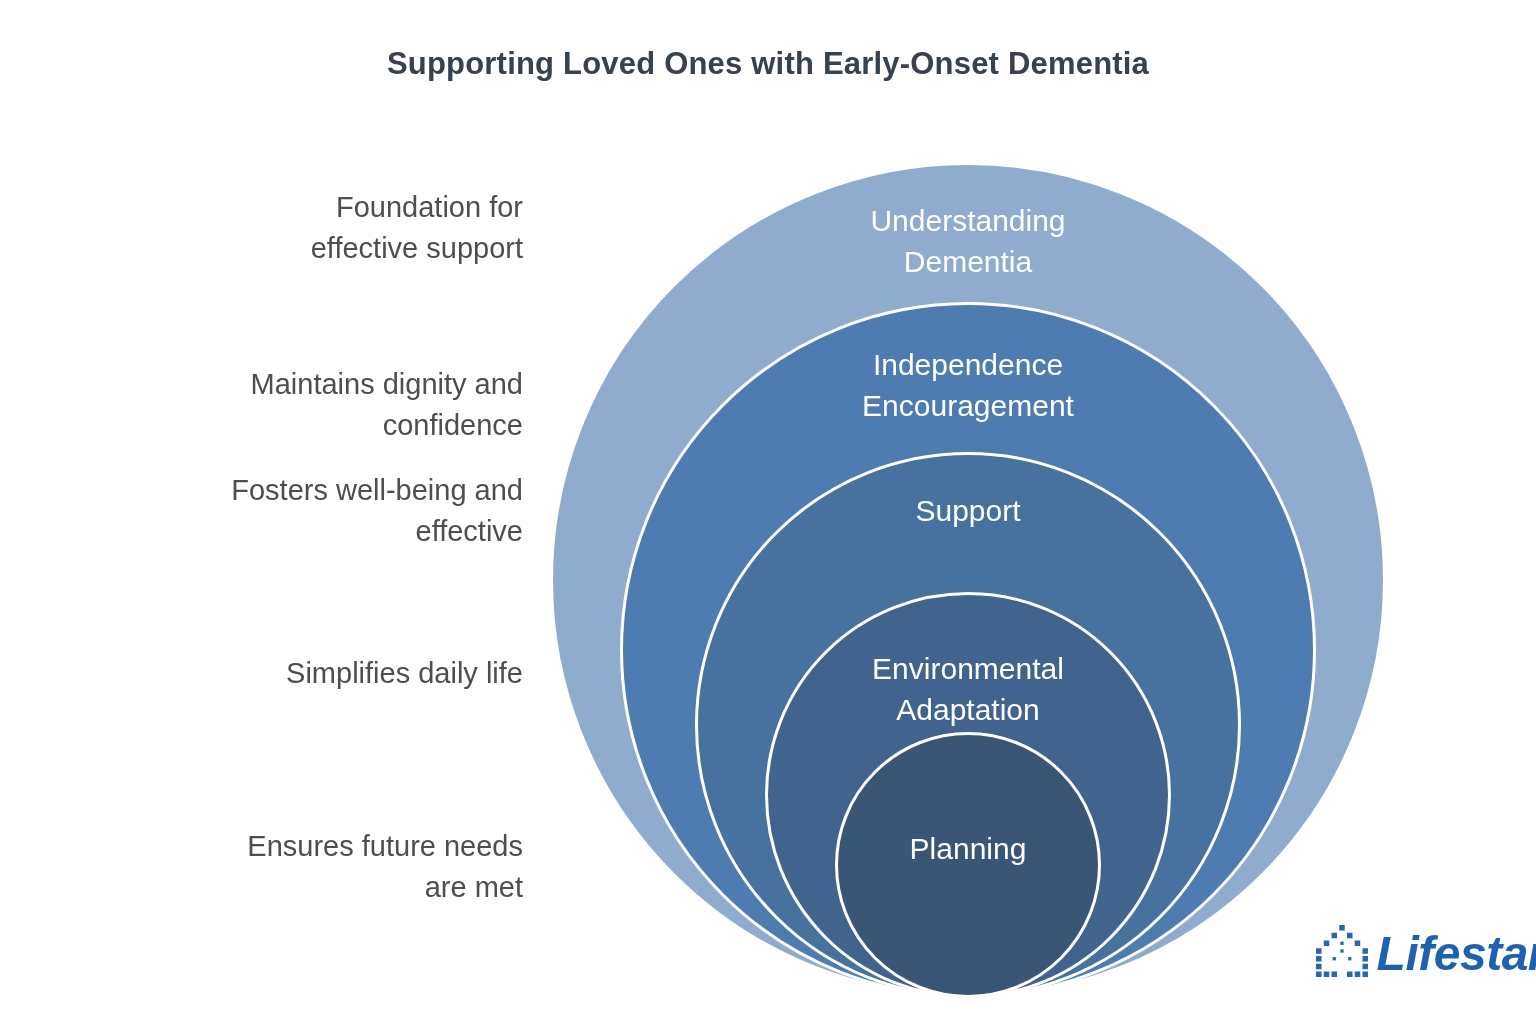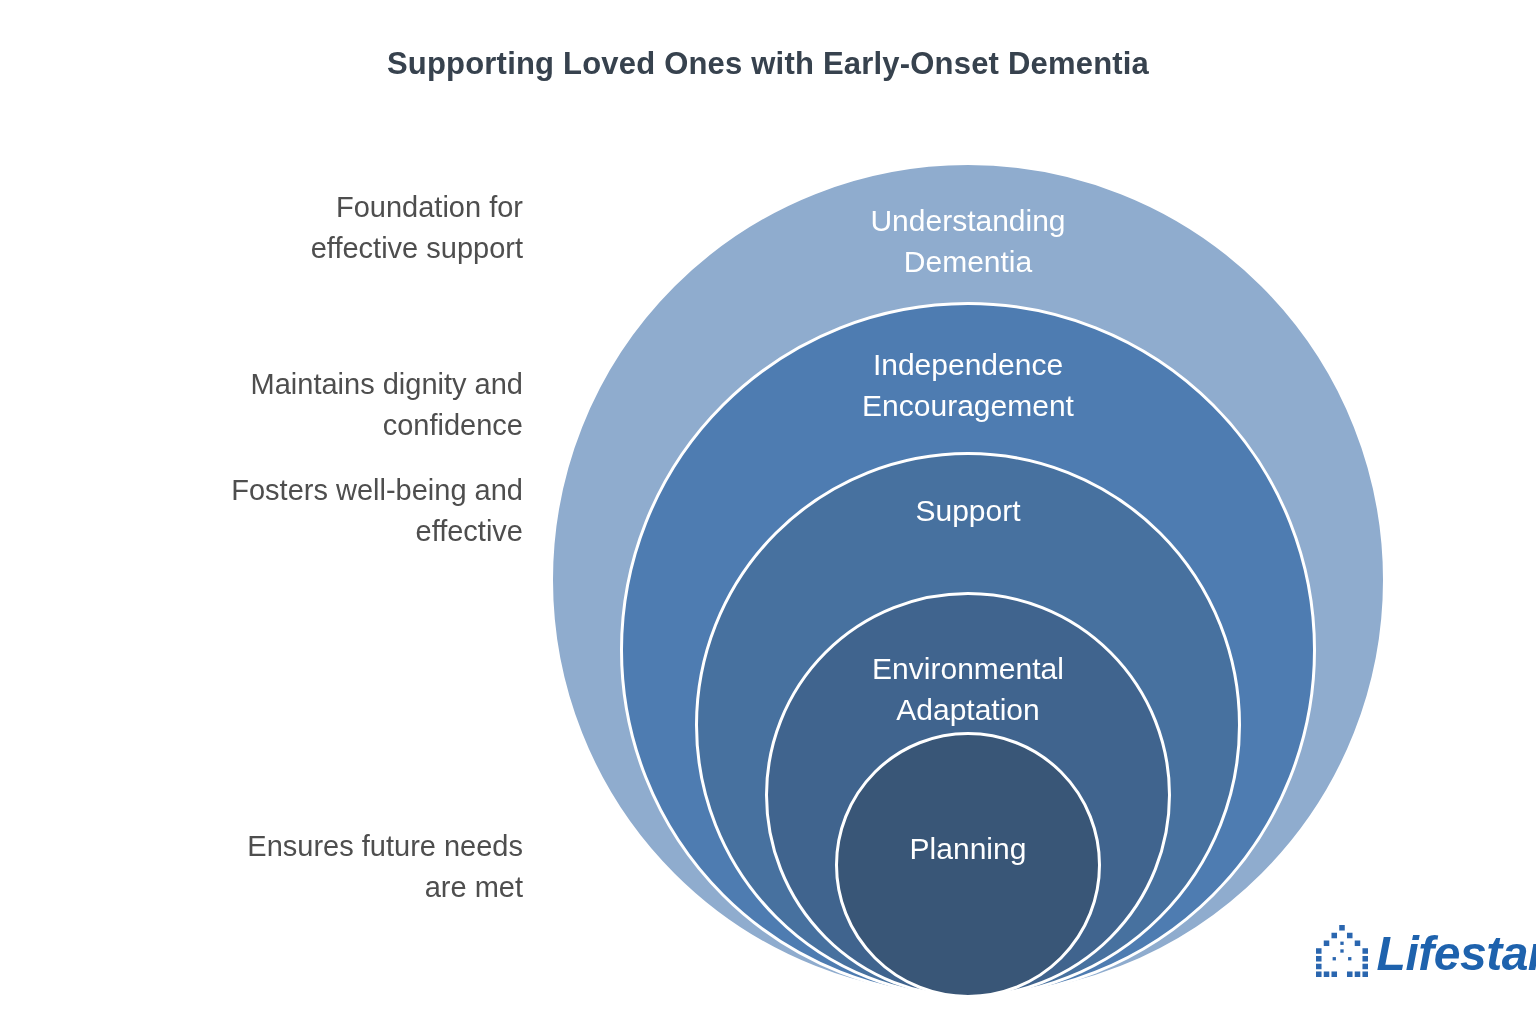--- a/index.html
+++ b/index.html
@@ -121,20 +121,24 @@
     <div>effective support</div>
   </div>
   <div class="benefit b1">
     <div>Maintains dignity and</div>
     <div>confidence</div>
   </div>
   <div class="benefit b2">
     <div>Fosters well-being and</div>
     <div>effective</div>
   </div>
+  <div class="benefit b3">
+    <div>Simplifies daily life</div>
+    <div></div>
+  </div>
   <div class="benefit b4">
     <div>Ensures future needs</div>
     <div>are met</div>
   </div>
 
   <div class="logo">
     <span>
       <svg viewBox="0 0 47 47" width="52" height="52" aria-hidden="true">
         <g fill="#2A66AF">
           <rect x="21" y="0" width="5" height="5"></rect>

